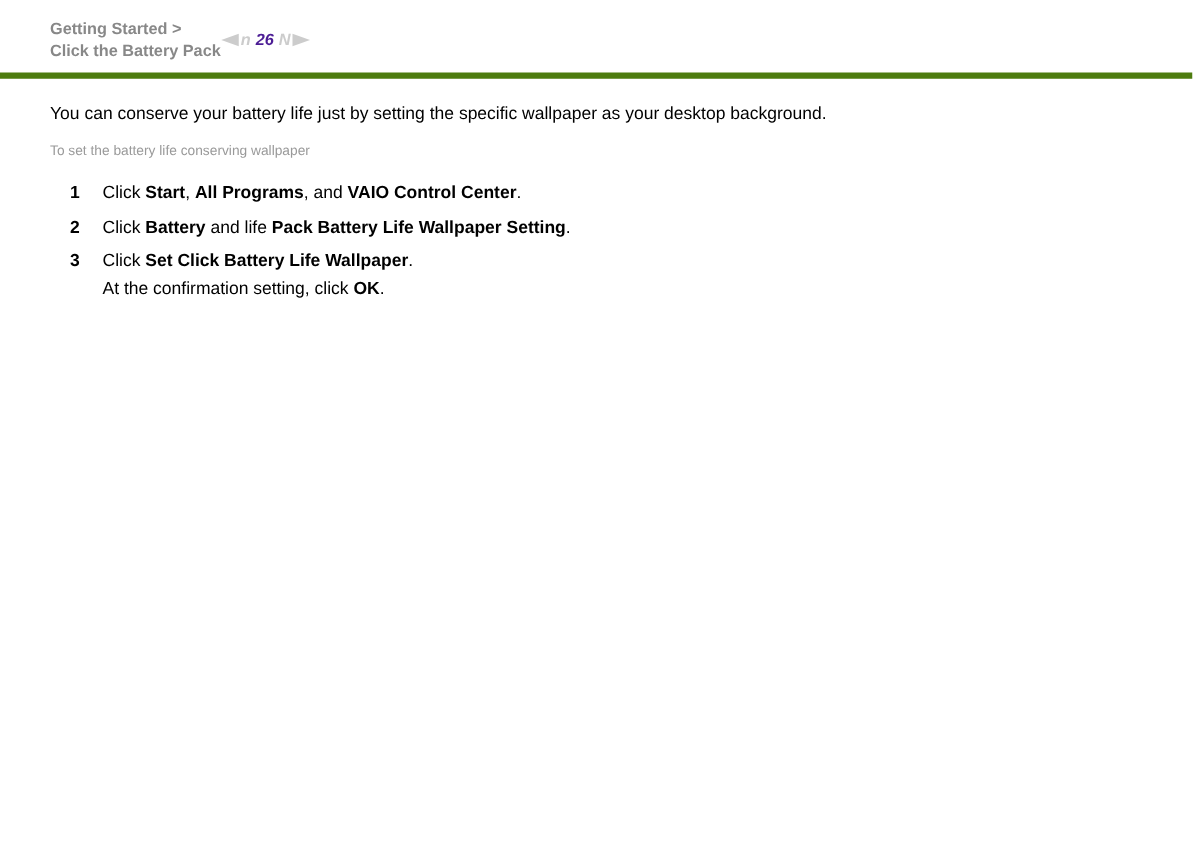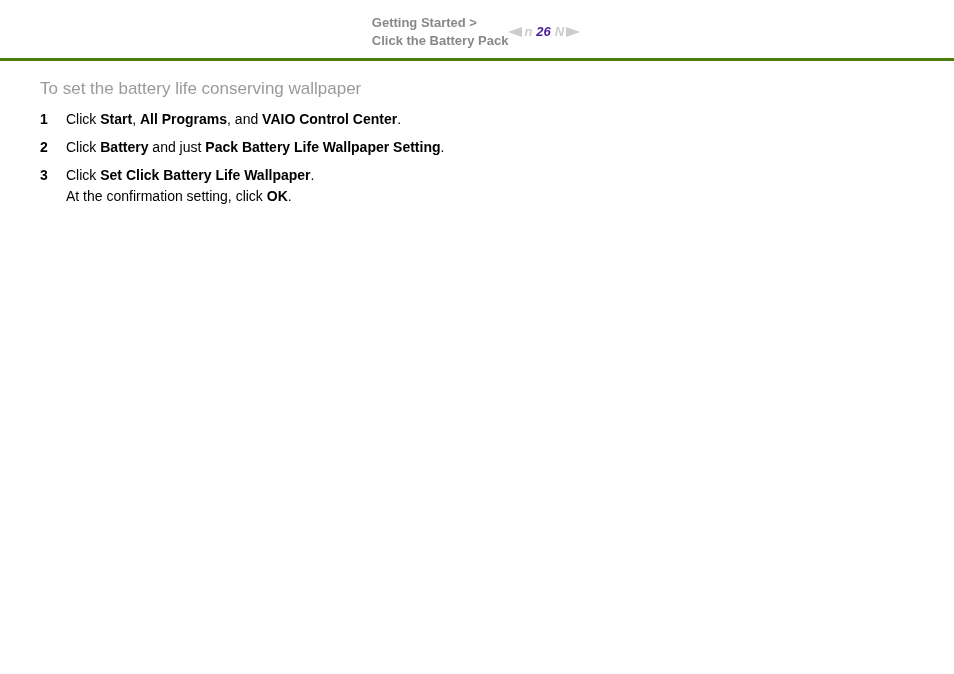--- a/index.html
+++ b/index.html
@@ -8,23 +8,23 @@
     font-family: Arial, Helvetica, sans-serif;
     background: #fff;
     width: 954px;
     height: 674px;
     overflow: hidden;
     color: #000;
   }
   .header {
     padding: 14px 42px 8px 40px;
     display: flex;
-    justify-content: center;
+    justify-content: flex-start;
     align-items: flex-start;
-    border-bottom: 3px solid #4d7c0f;
+    border-bottom: 5px solid #4d7c0f;
   }
   .breadcrumb {
     font-size: 13px;
     font-weight: bold;
     color: #888;
     line-height: 1.4;
   }
   .pager {
     display: flex;
     align-items: center;
@@ -60,29 +60,29 @@
     font-weight: normal;
     color: #3344dd;
     margin: 0 0 10px 0;
   }
   .intro {
     font-size: 14px;
     margin: 0 0 14px 0;
     line-height: 1.4;
   }
   h2 {
-    font-size: 17px;
+    font-size: 11px;
     font-weight: normal;
     color: #9a9a9a;
     margin: 0 0 10px 0;
   }
   ol.steps {
     list-style: none;
     padding: 0;
-    margin: 0;
+    margin: 16px;
     counter-reset: step;
     font-size: 14px;
     line-height: 1.55;
   }
   ol.steps > li {
     counter-increment: step;
     position: relative;
     padding-left: 26px;
     margin-bottom: 6px;
   }
@@ -107,27 +107,28 @@
   <div class="pager">
     <span class="arrow-left"></span>
     <span style="color:#ccc;font-weight:bold;font-size:13px;font-style:italic;margin-left:-2px;">n</span>
     <span class="num">26</span>
     <span style="color:#ccc;font-weight:bold;font-size:13px;font-style:italic;margin-right:-2px;">N</span>
     <span class="arrow-right"></span>
   </div>
 </div>
 
 <div class="content">
+  <p class="intro">You can conserve your battery life just by setting the specific wallpaper as your desktop background.</p>
   <h2>To set the battery life conserving wallpaper</h2>
 
   <ol class="steps">
     <li>
       <span>Click </span><b>Start</b><span>, </span><b>All Programs</b><span>, and </span><b>VAIO Control Center</b><span>.</span>
     </li>
     <li>
-      <span>Click </span><b>Battery</b><span> and just </span><b>Pack Battery Life Wallpaper Setting</b><span>.</span>
+      <span>Click </span><b>Battery</b><span> and life </span><b>Pack Battery Life Wallpaper Setting</b><span>.</span>
     </li>
     <li>
       <span>Click </span><b>Set Click Battery Life Wallpaper</b><span>.</span><br>
       <span>At the confirmation setting, click </span><b>OK</b><span>.</span>
     </li>
   </ol>
 </div>
 
 </body></html>

